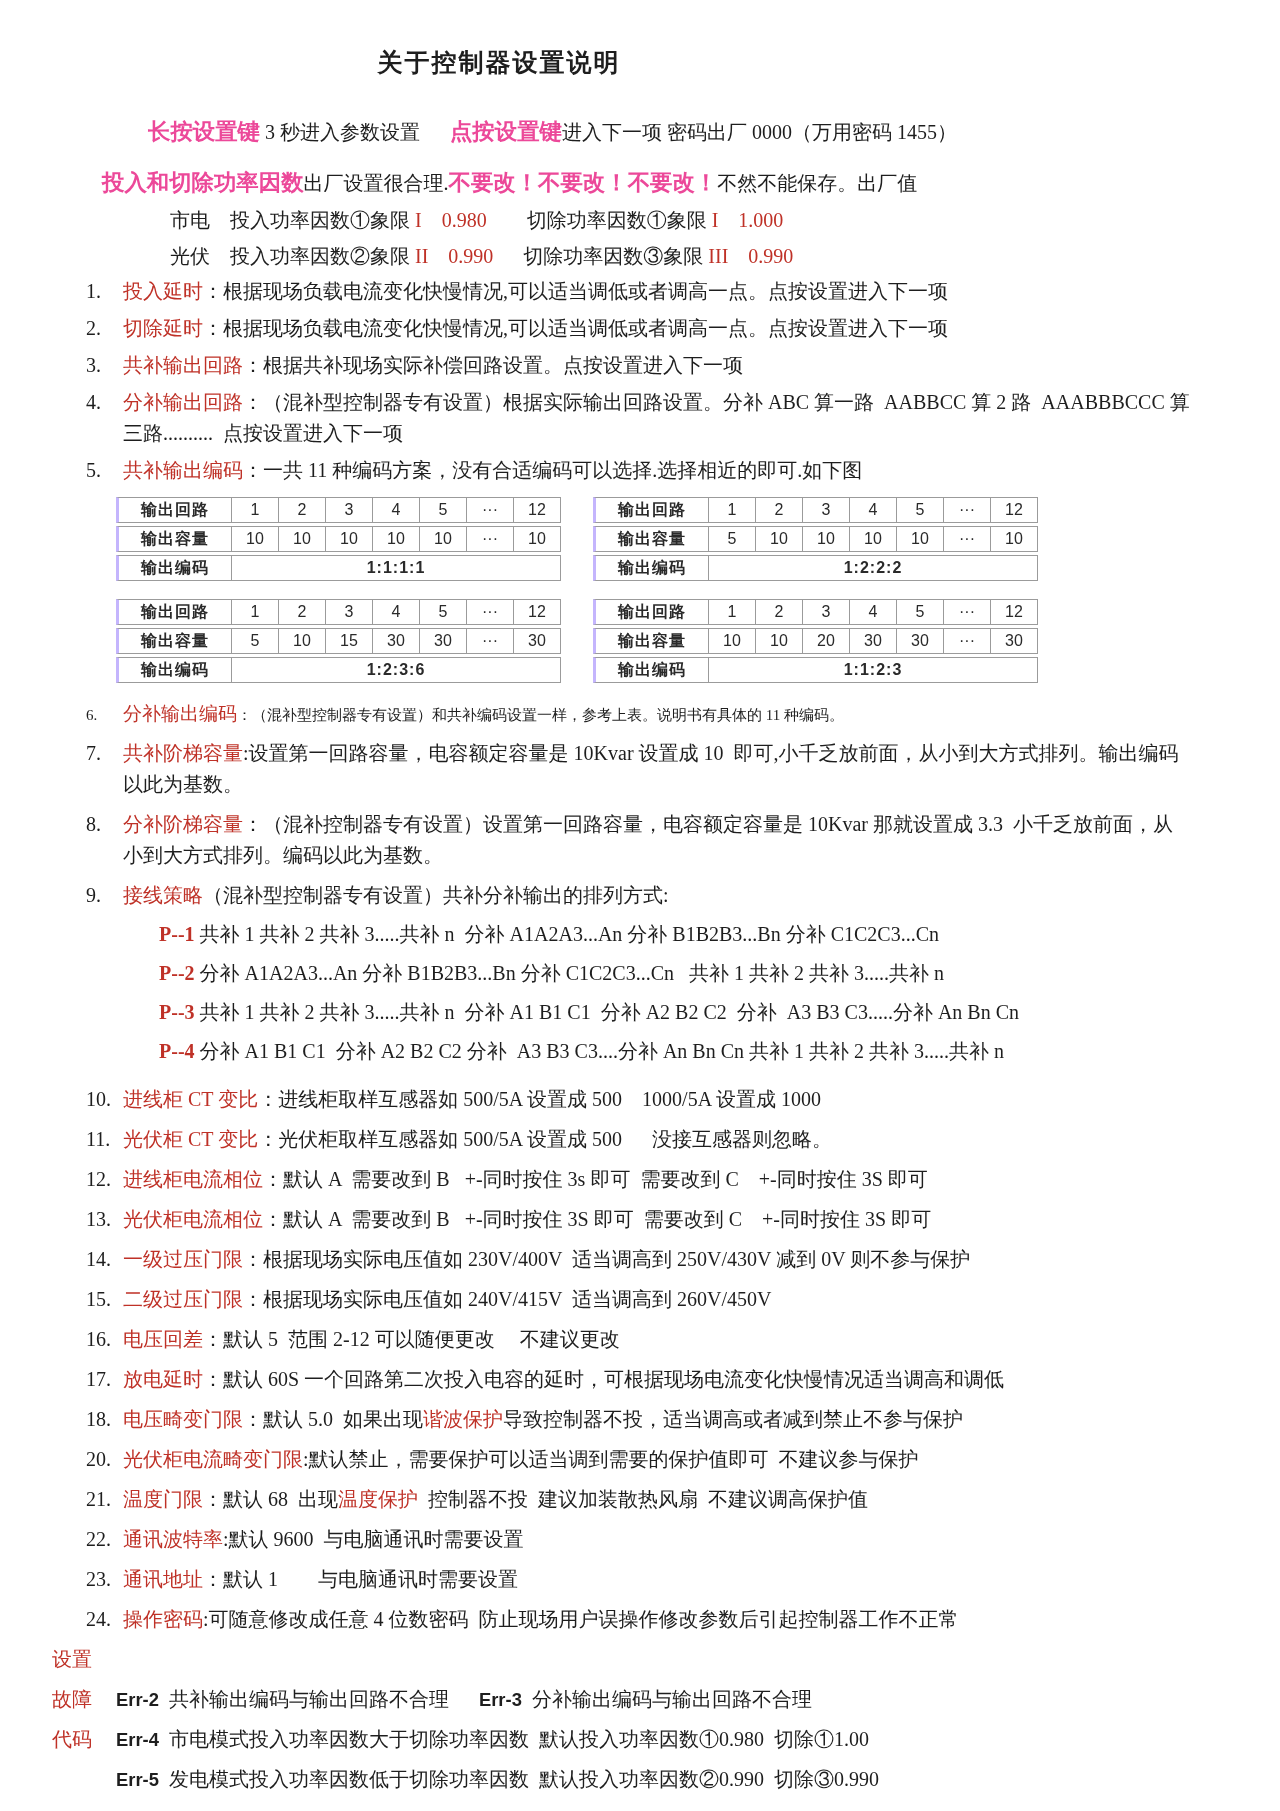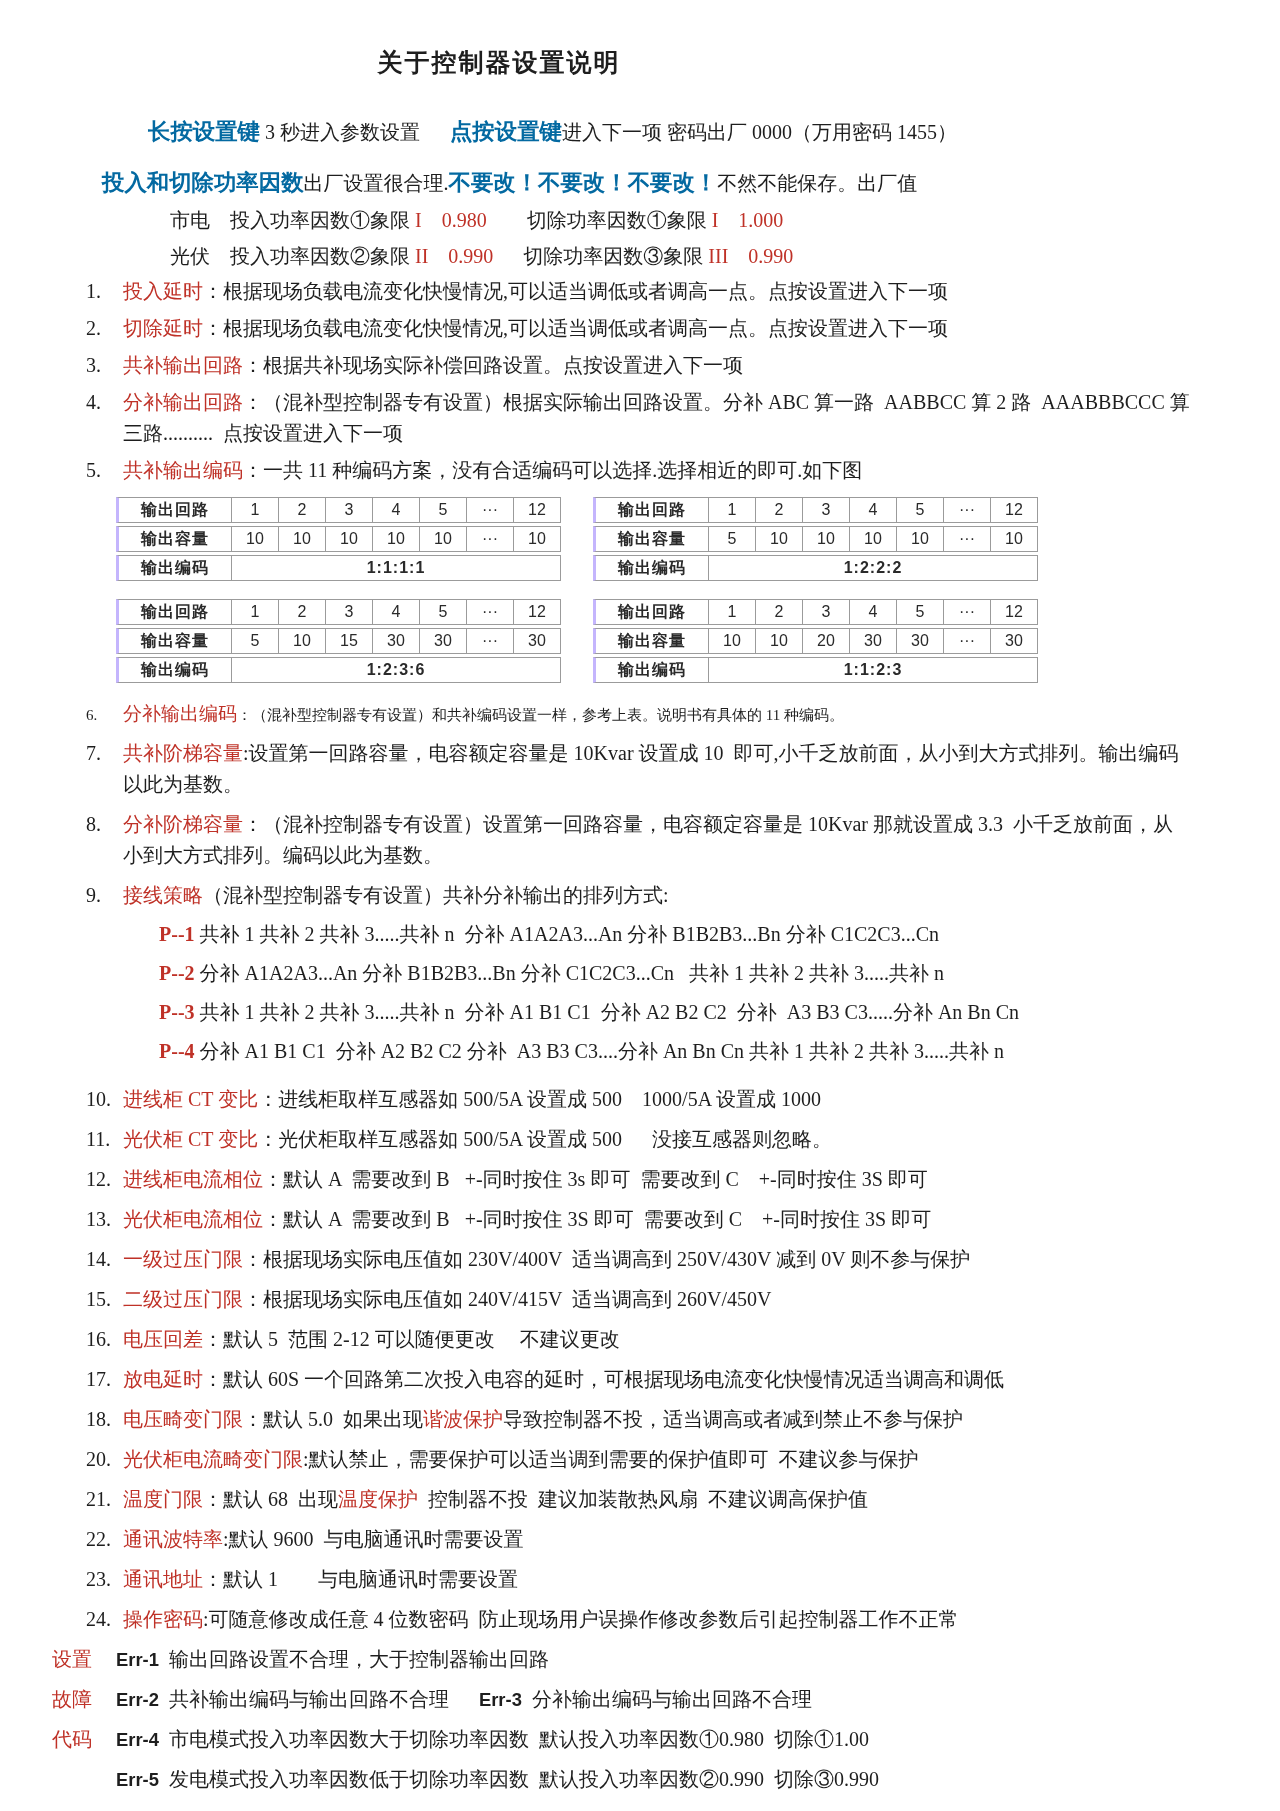--- a/index.html
+++ b/index.html
@@ -13,21 +13,21 @@
     margin:0 280px 36px 0;letter-spacing:2px;
   }
   .introline{white-space:pre-wrap;font-size:20px;line-height:1.55;}
   .intro-press{padding-left:62px;margin-bottom:16px;}
   .intro-warning{padding-left:16px;margin-bottom:4px;}
   .intro-mains,.intro-pv{padding-left:84px;margin-bottom:4px;line-height:1.6;}
 
   .c-k{}
   .c-ks{font-size:15px;}
   .c-r{color:#bf3127;}
-  .c-rb{color:#0369a1;font-size:1.12em;font-weight:600;}
+  .c-rb{color:#ec4899;font-size:1.12em;font-weight:600;}
   .c-e{font-family:"Liberation Sans","DejaVu Sans",sans-serif;font-weight:700;font-size:0.92em;}
 
   .list{font-size:20px;}
   .item{display:flex;margin-bottom:6px;line-height:1.55;}
   .list-b .item{margin-bottom:9px;}
   .num{flex:0 0 37px;}
   .ibody{flex:1;white-space:pre-wrap;}
   .item-small{font-size:15px;line-height:1.5;align-items:baseline;}
   .item-small .c-r{font-size:19px;}
   .pline{margin:8px 0 8px 36px;}
@@ -270,21 +270,20 @@
       </div>
       <div class="item">
         <span class="num">24.</span>
         <span class="ibody"><span class="c-r">操作密码</span><span class="c-k">:可随意修改成任意 4 位数密码  防止现场用户误操作修改参数后引起控制器工作不正常</span></span>
       </div>
     </div>
 
   <div class="err-block">
     <div class="err-row">
       <span class="err-label">设置</span>
-      <span class="err-text"><span class="c-e">Err-1</span><span class="c-k">  输出回路设置不合理，大于控制器输出回路</span></span>
     </div>
     <div class="err-row">
       <span class="err-label">故障</span>
       <span class="err-text"><span class="c-e">Err-2</span><span class="c-k">  共补输出编码与输出回路不合理      </span><span class="c-e">Err-3</span><span class="c-k">  分补输出编码与输出回路不合理</span></span>
     </div>
     <div class="err-row">
       <span class="err-label">代码</span>
       <span class="err-text"><span class="c-e">Err-4</span><span class="c-k">  市电模式投入功率因数大于切除功率因数  默认投入功率因数①0.980  切除①1.00</span></span>
     </div>
     <div class="err-row">

